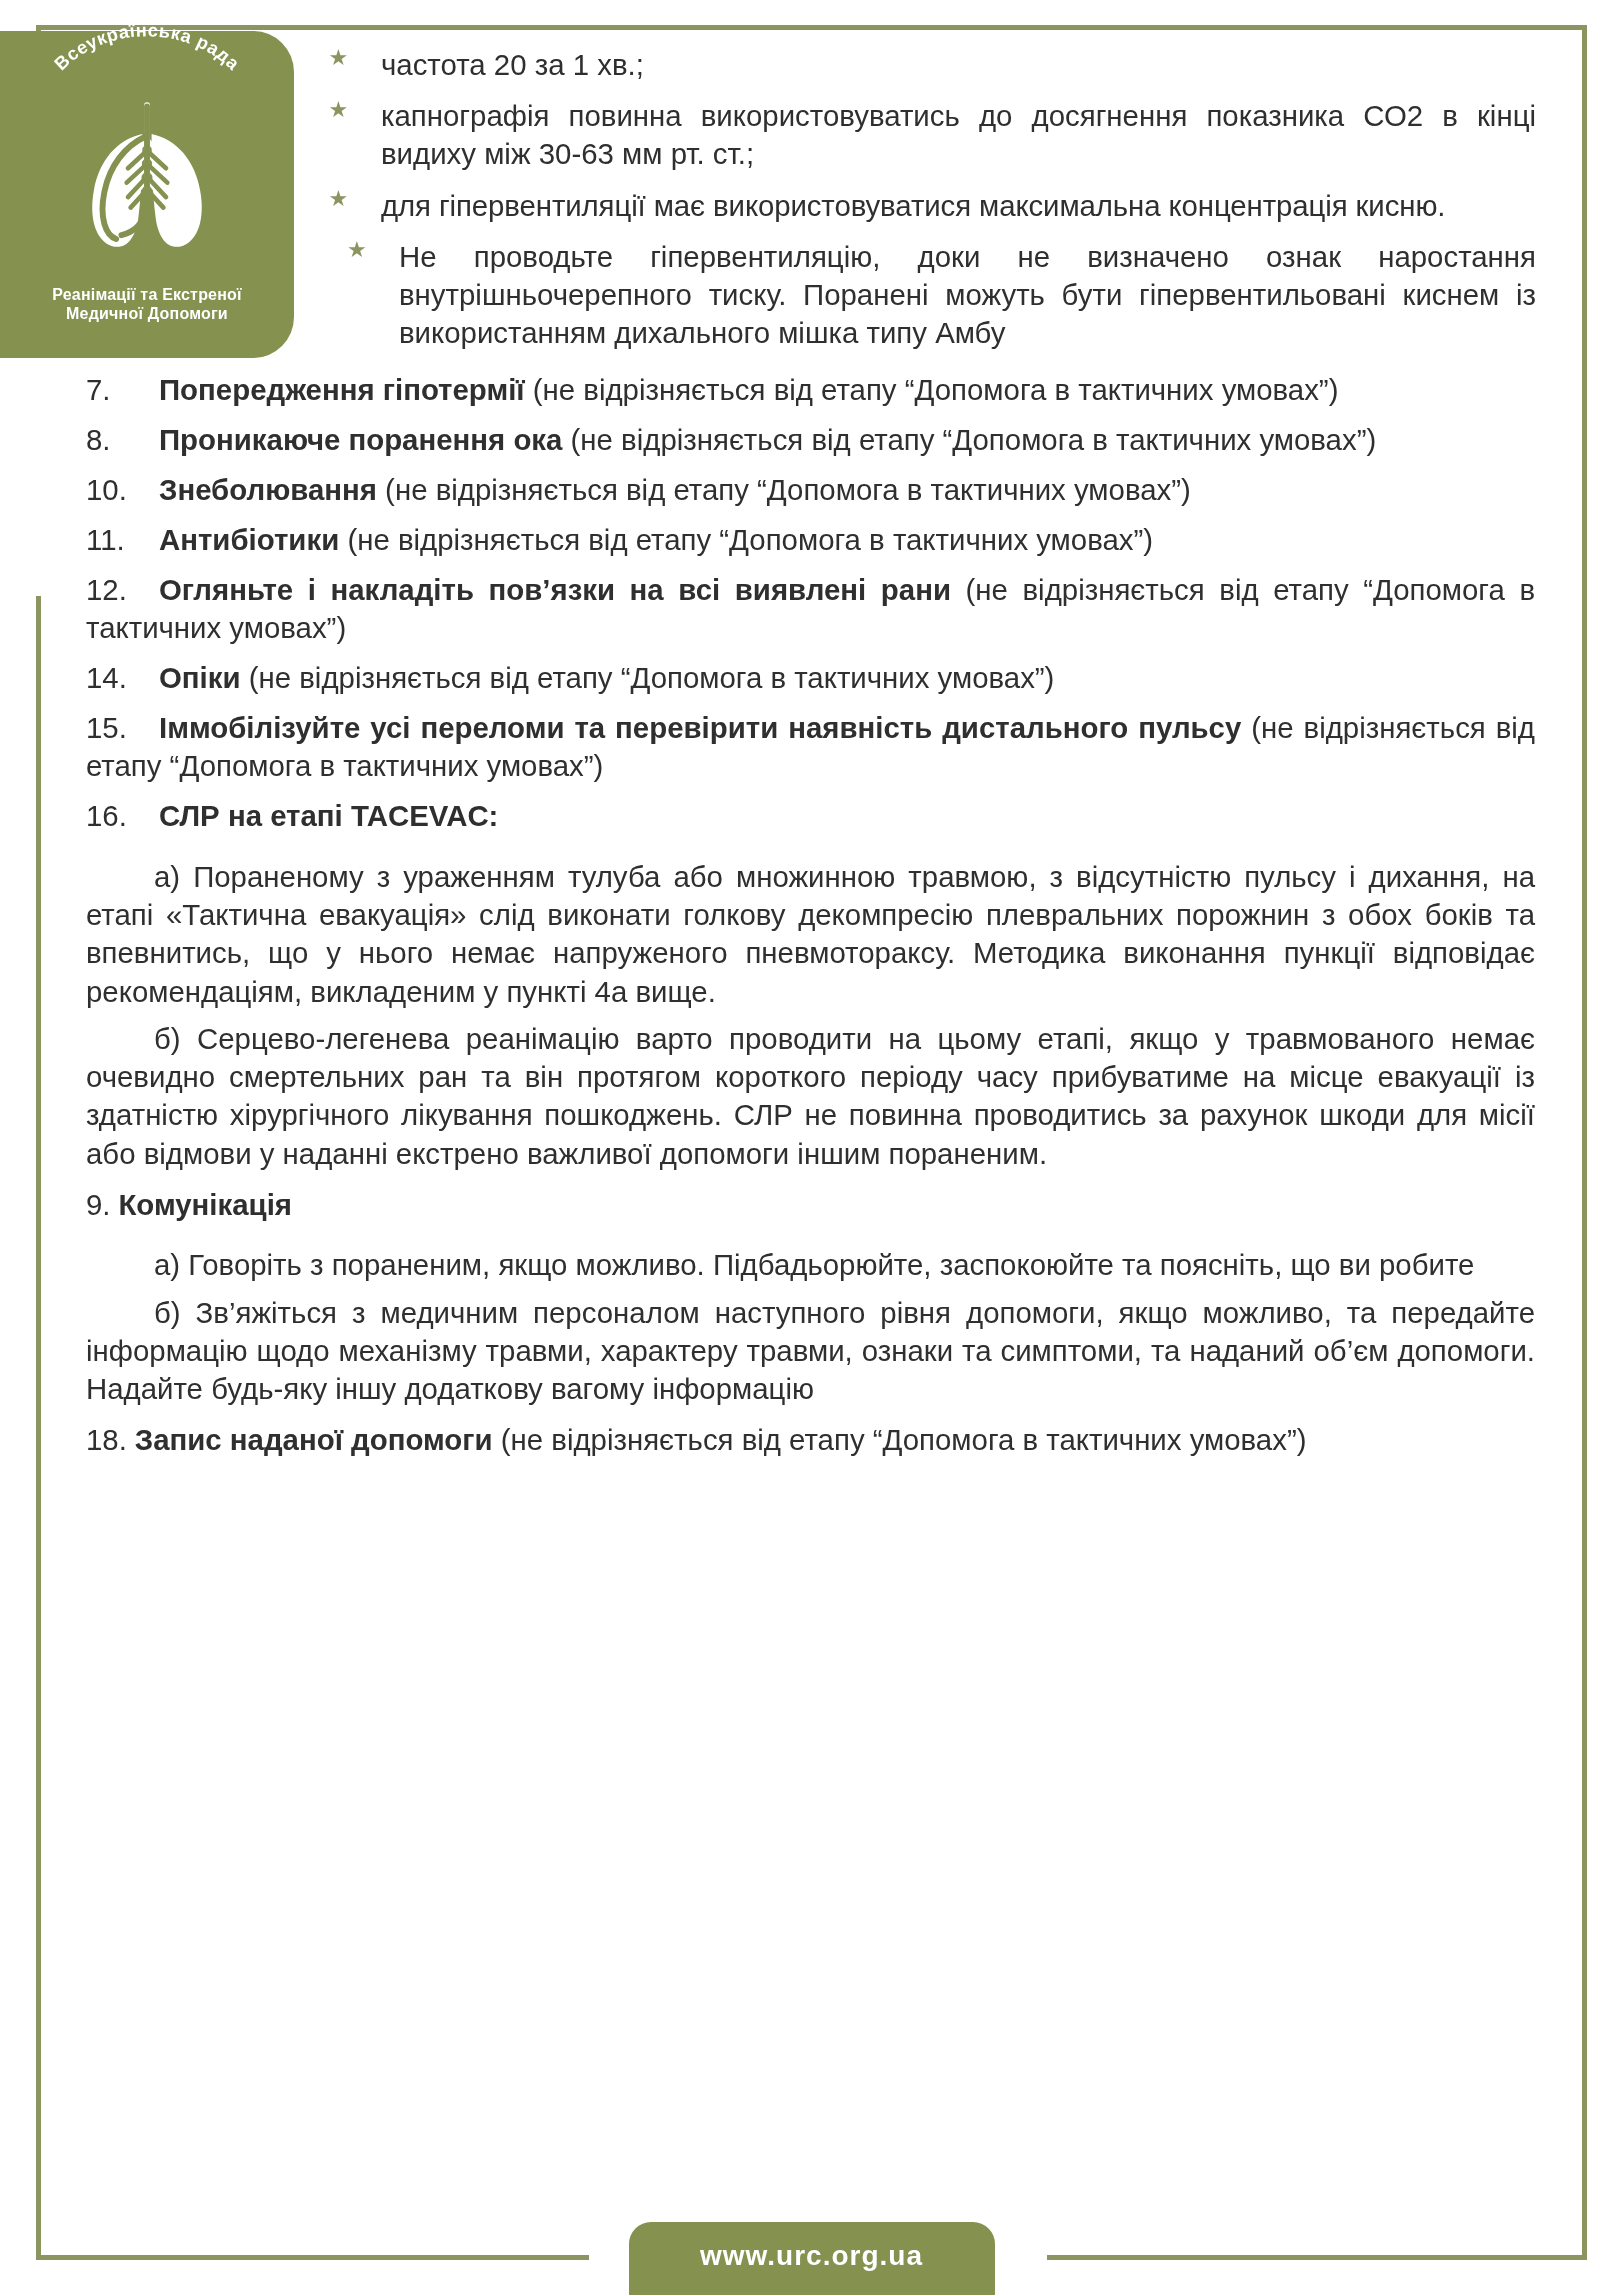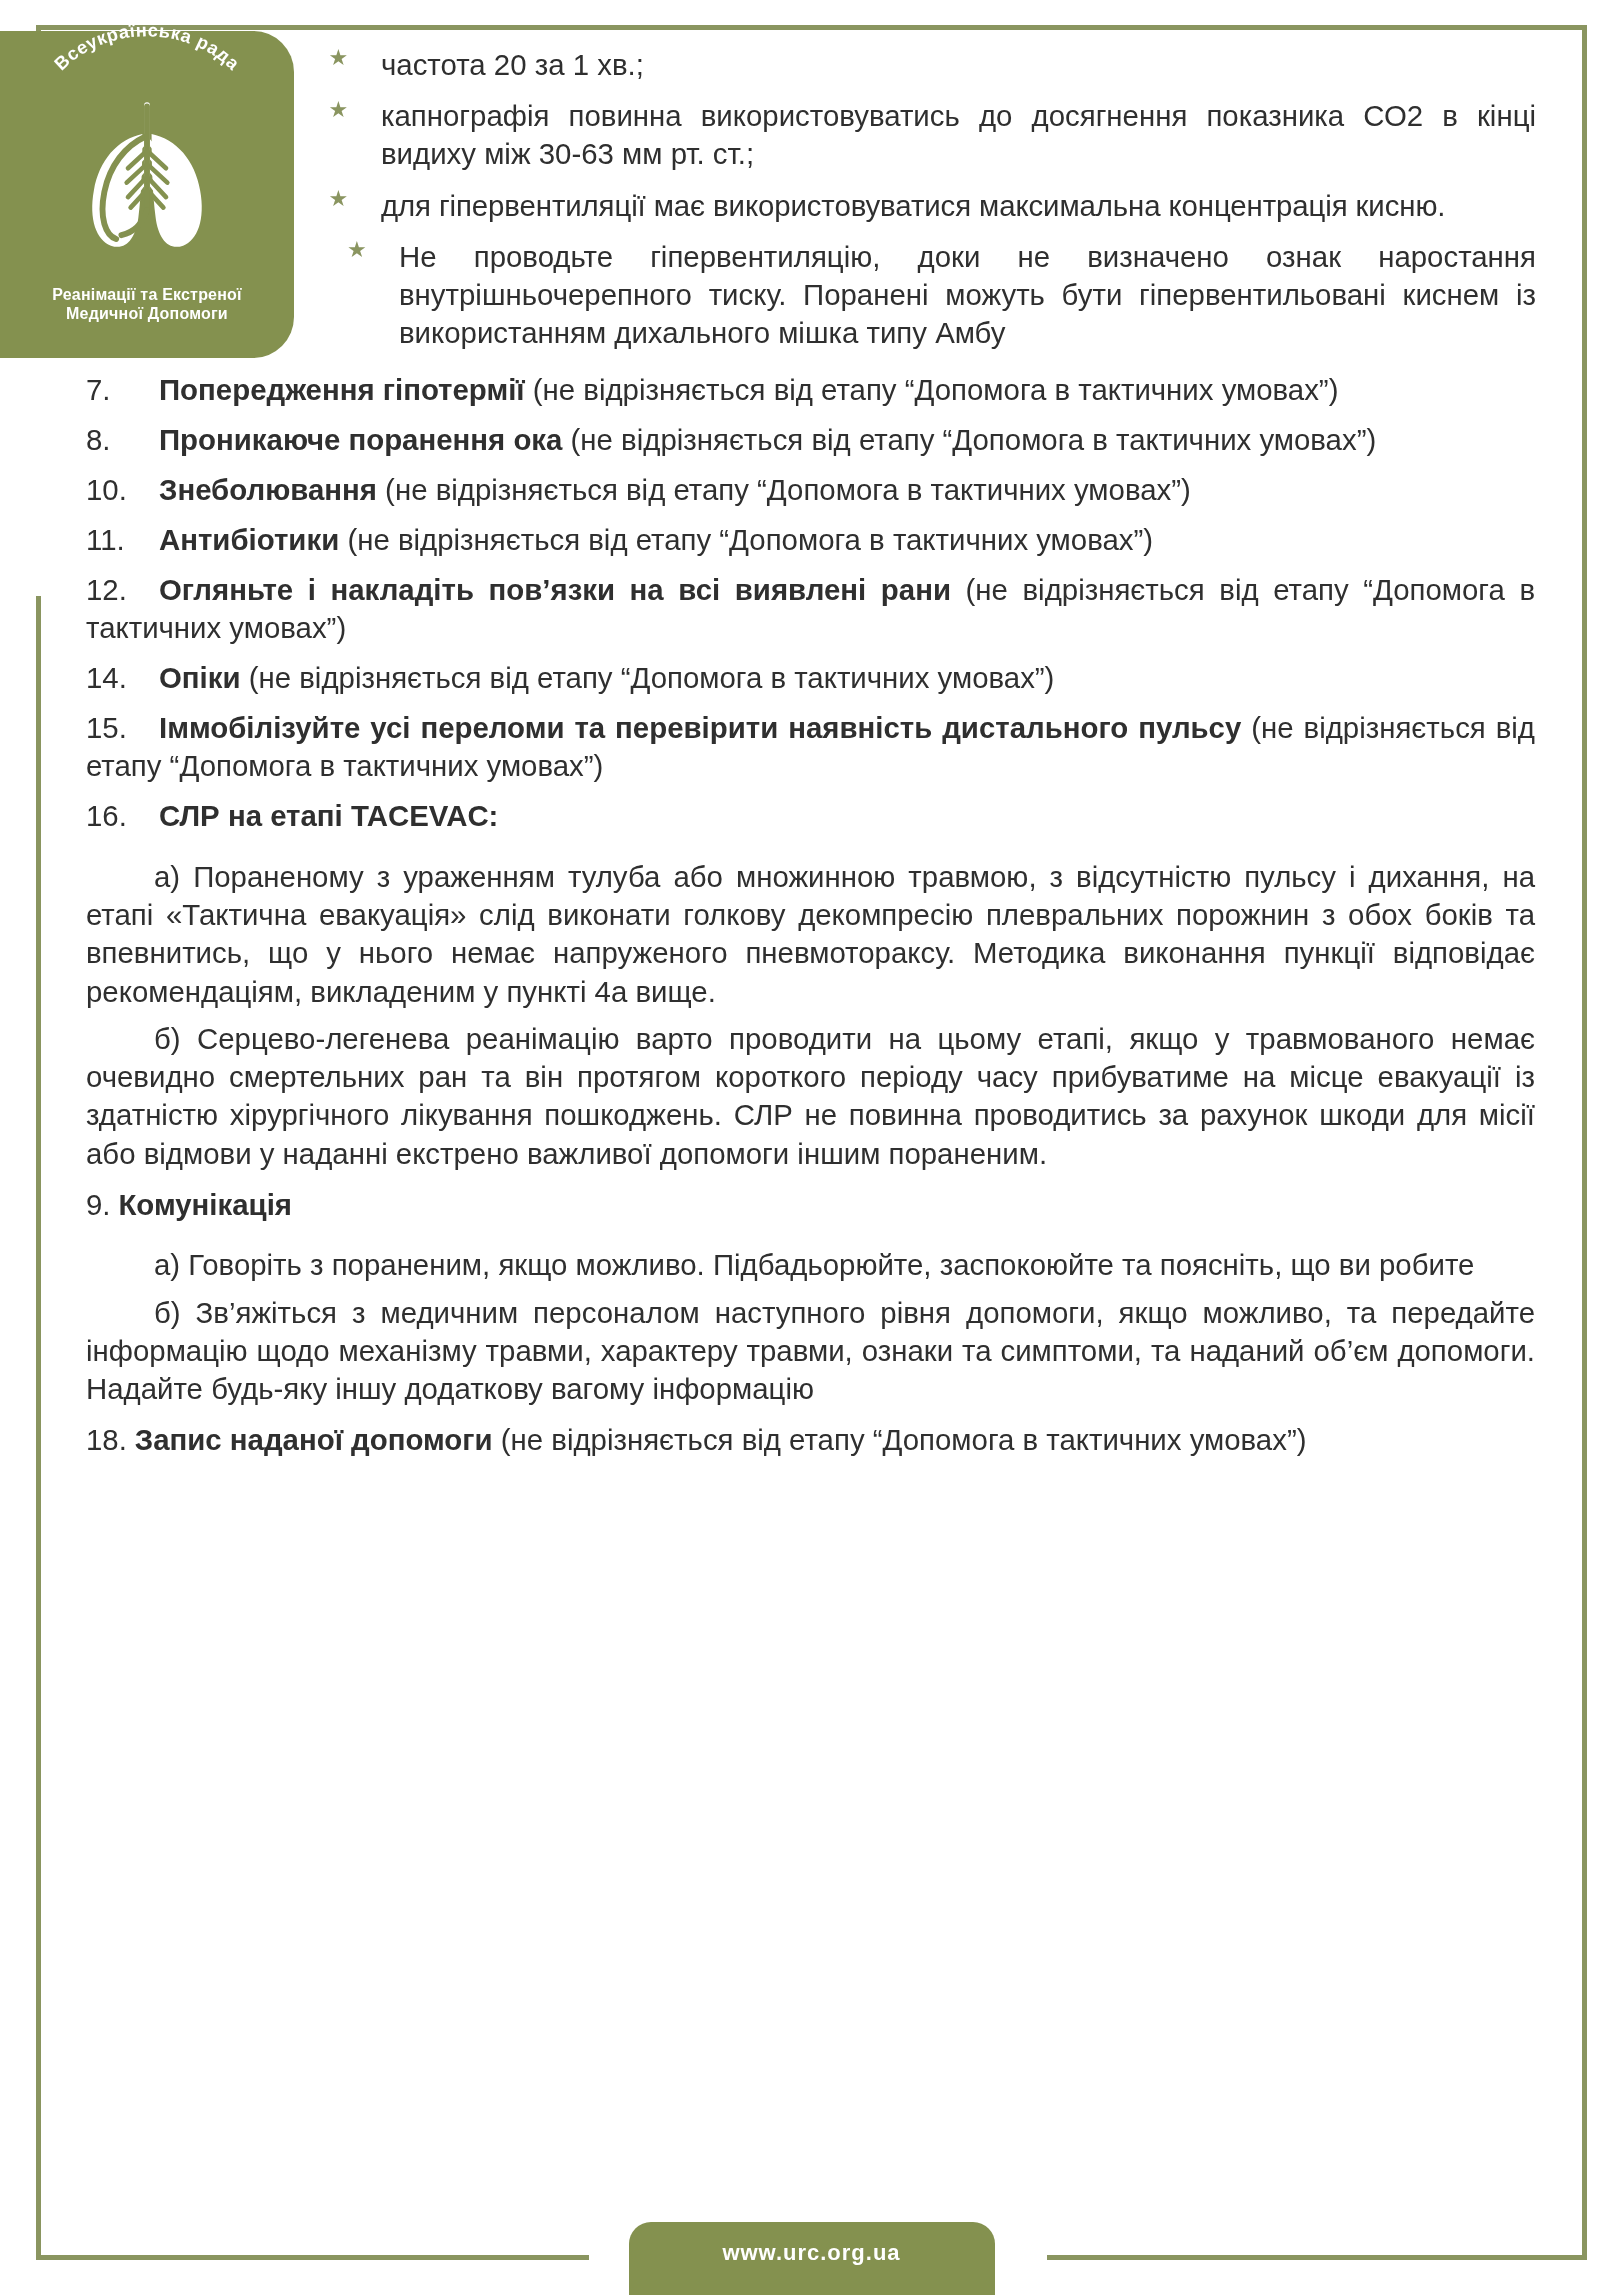--- a/index.html
+++ b/index.html
@@ -160,21 +160,21 @@
     border-top-left-radius: 22px;
     border-top-right-radius: 22px;
     color: #ffffff;
     display: flex;
     align-items: flex-start;
     justify-content: center;
     padding-top: 18.3px;
     box-sizing: border-box;
   }
   #footer-url {
-    font-size: 22px;
+    font-size: 28px;
     font-weight: 700;
     letter-spacing: 1px;
   }
 </style>
 </head>
 <body>
 
 <div id="page-frame"></div>
 <div class="frame-gap" id="frame-gap-left-top"></div>
 <div class="frame-gap" id="frame-gap-footer"></div>

